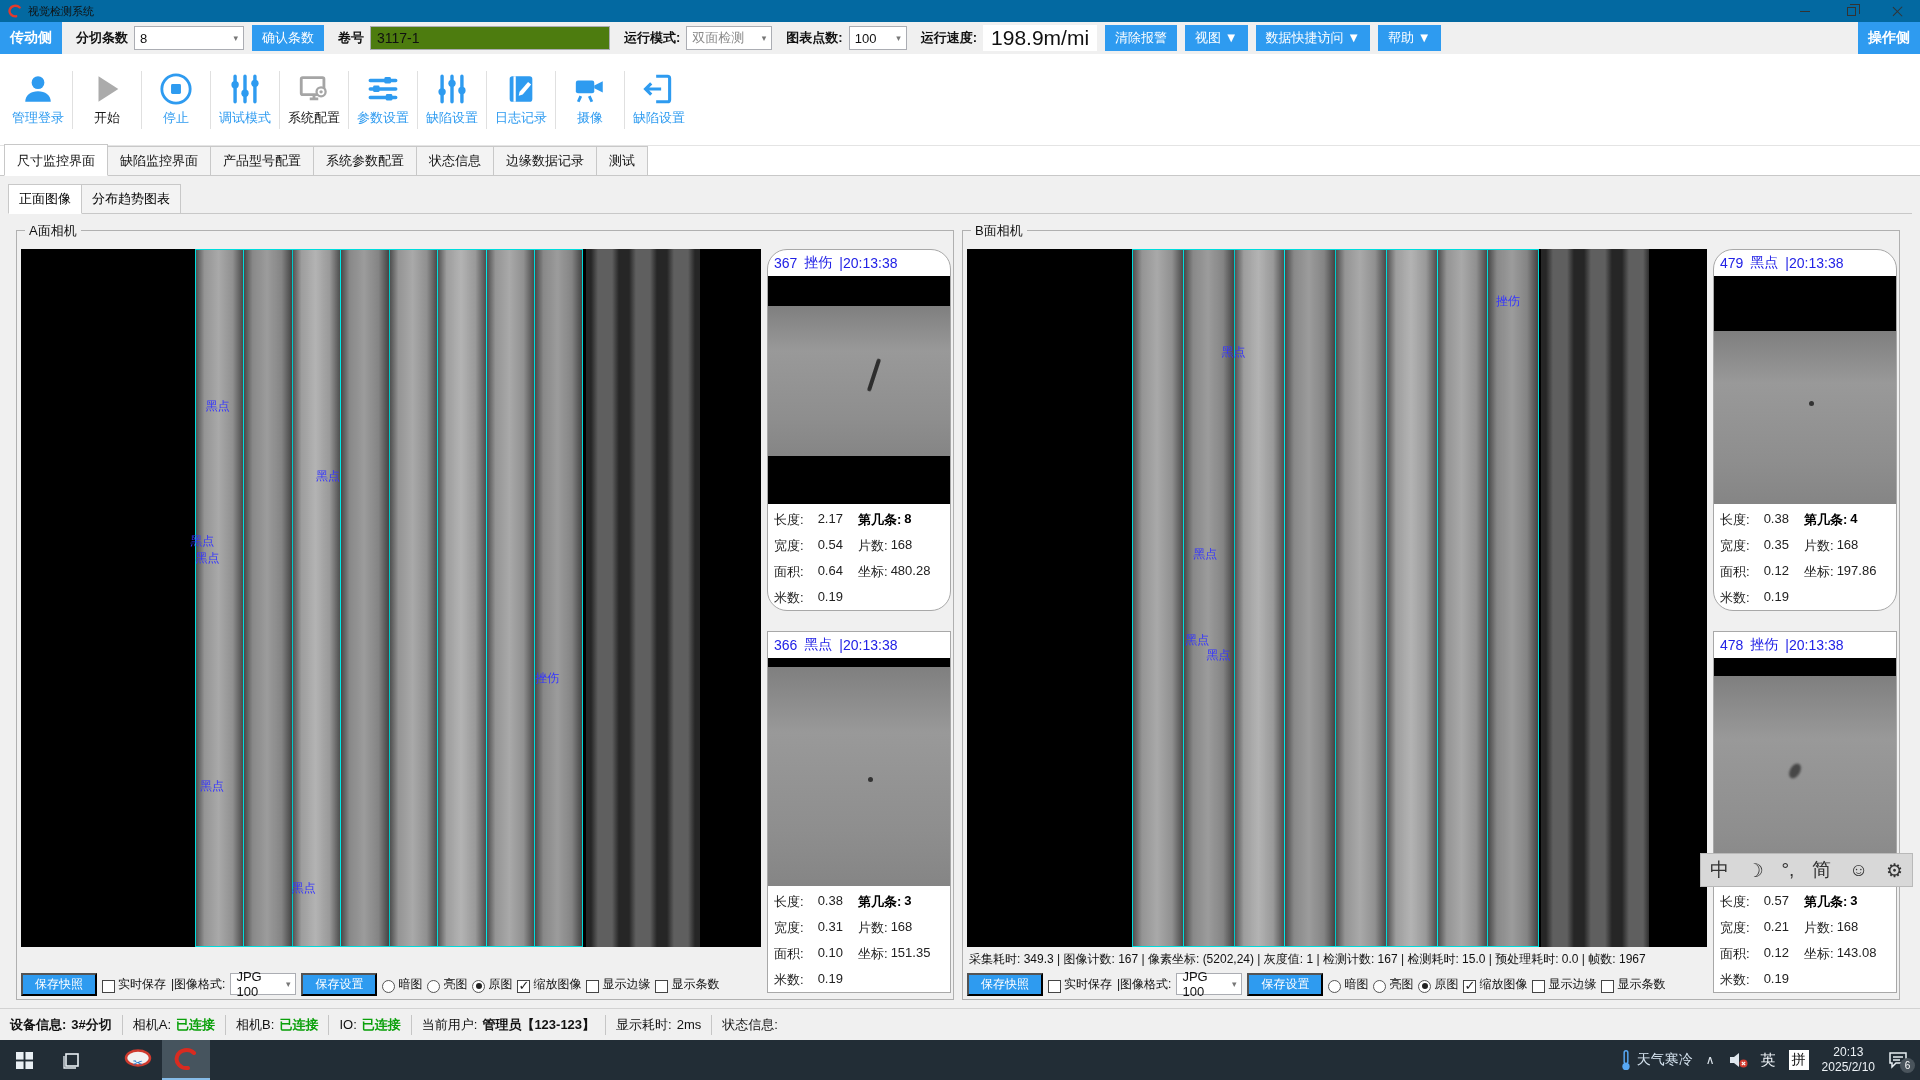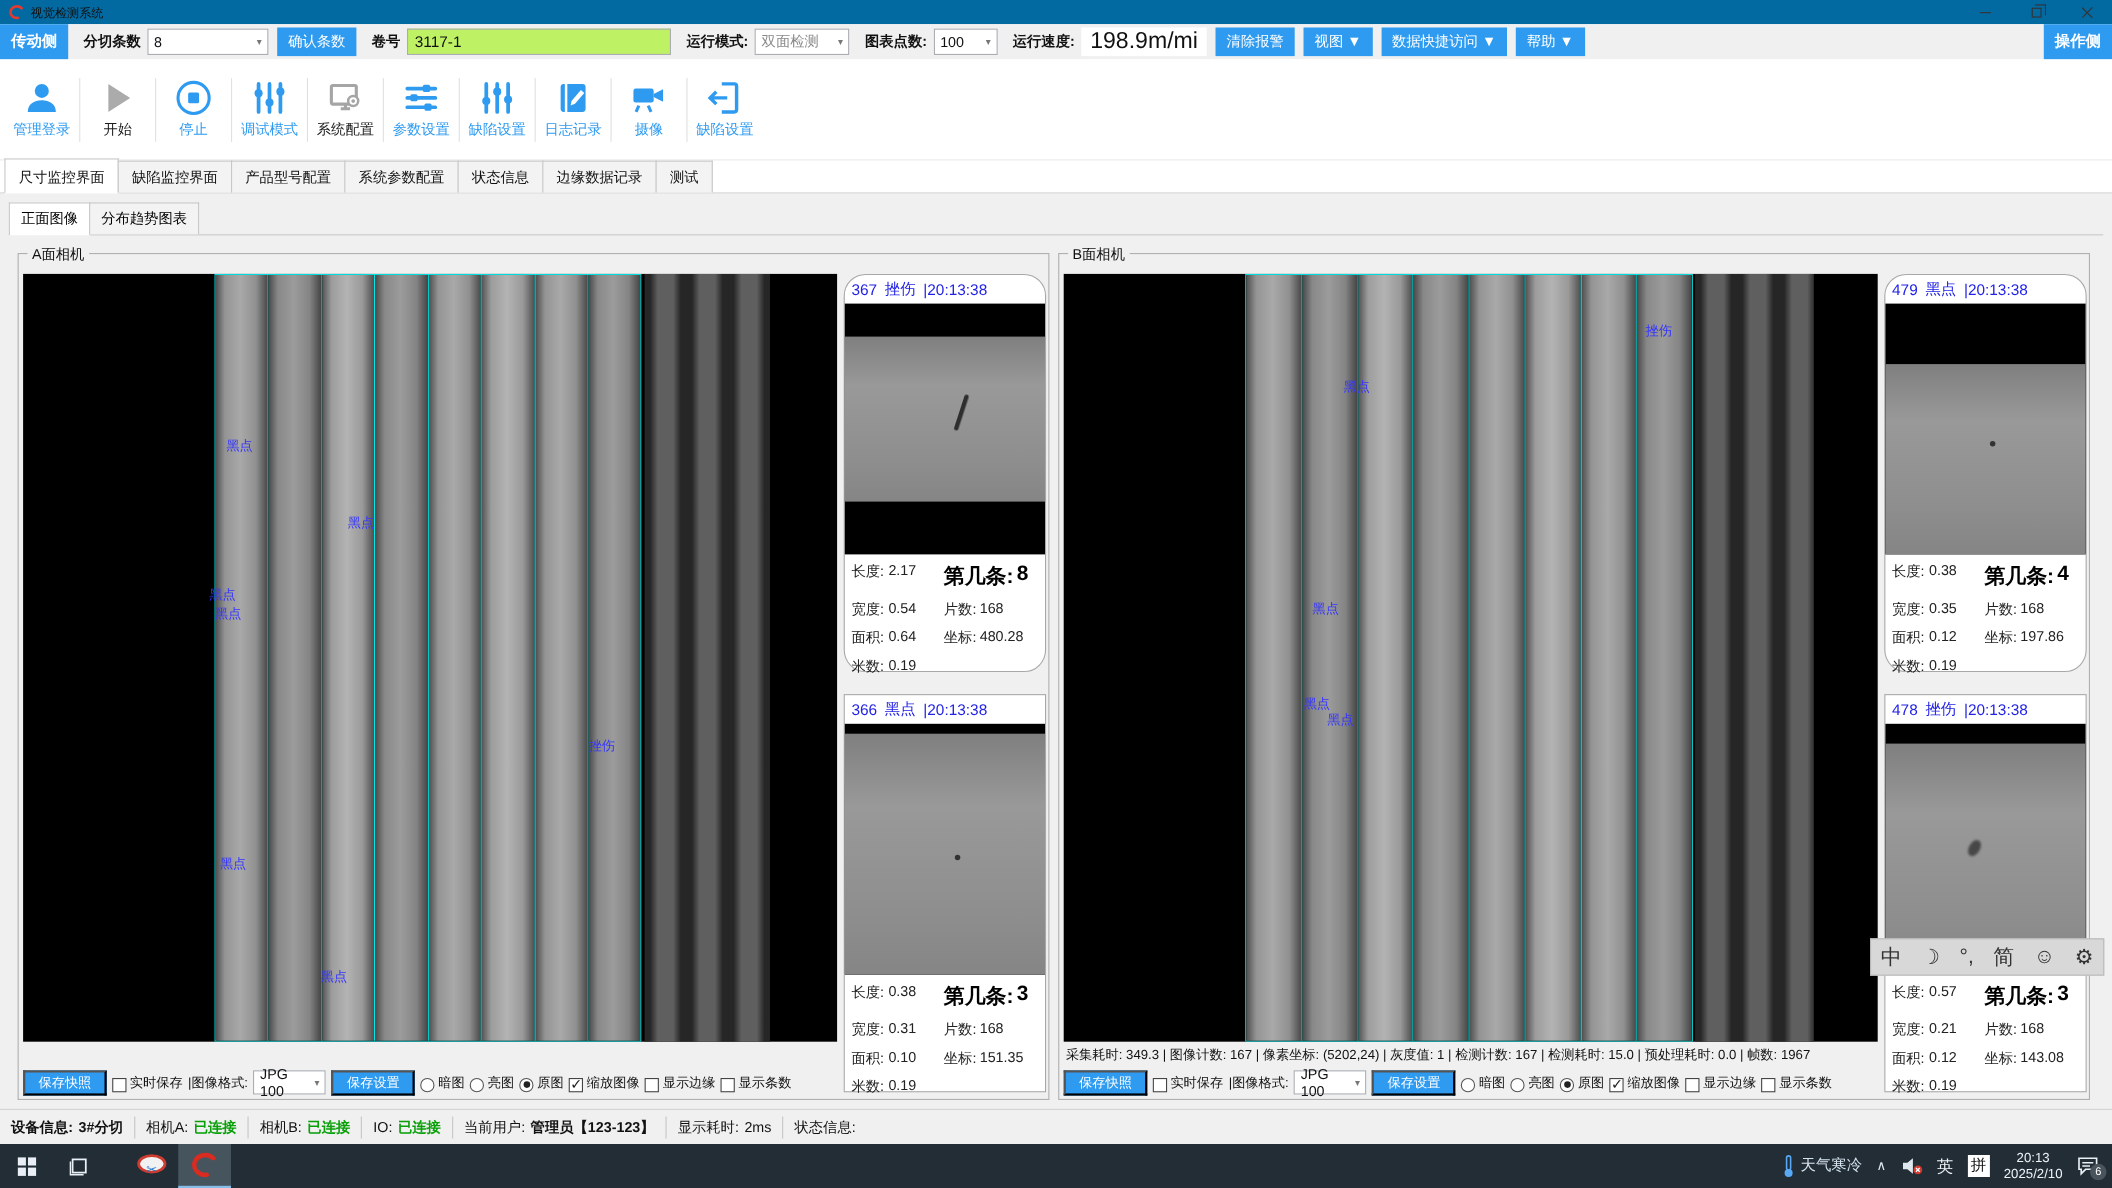--- a/index.html
+++ b/index.html
@@ -22,21 +22,21 @@
 
   
   .toolbar { position:absolute; top:22px; left:0; right:0; height:32px; background:#f0f0f0;
     display:flex; align-items:center; font-size:13px; color:#111; }
   .side-btn { height:32px; padding:0 10px; background:#2e9bf0; color:#fff; font-weight:bold;
     display:flex; align-items:center; font-size:14px; }
   .tb-label { font-weight:bold; margin:0 6px 0 14px; white-space:nowrap; }
   .dd { background:#fff; border:1px solid #abadb3; height:24px; display:flex; align-items:center;
     justify-content:space-between; padding:0 5px; font-size:13px; }
   .dd .arrow { color:#777; font-size:9px; margin-left:6px; }
-  .txt-input { background:#bef264; border:1px solid #abadb3; height:24px; display:flex; align-items:center;
+  .txt-input { background:#4d7c0f; border:1px solid #abadb3; height:24px; display:flex; align-items:center;
     padding:0 6px; font-size:14px; }
   .blue-btn { background:#2e9bf0; color:#fff; border:none; height:26px; padding:0 10px;
     display:flex; align-items:center; font-size:13px; margin-left:8px; white-space:nowrap; }
   .speed-box { background:#fff; height:26px; min-width:108px; display:flex; align-items:center;
     padding:0 8px; font-size:21px; }
   .dim-text { color:#8a8a8a; }
 
   
   .ribbon { position:absolute; top:54px; left:0; right:0; height:92px; background:#fff;
     border-bottom:1px solid #e4e4e4; display:flex; align-items:center; padding-left:6px; }
@@ -94,23 +94,23 @@
   .card.c1 { top:0;border-radius:20px; } .card.c2 { top:382px; }
   .card-head { height:26px; display:flex; align-items:center; gap:7px; padding:0 6px;
     color:#2222e6; font-size:14px; }
   .thumb { height:228px; background:#000; position:relative; overflow:hidden; }
   .band { position:absolute; left:0; right:0; background:linear-gradient(180deg,#7f7f7f,#999 30%,#8e8e8e 75%,#858585); }
   .mark-dot { position:absolute; width:5px; height:5px; border-radius:50%; background:#333; }
   .mark-scratch { position:absolute; width:4px; height:34px; background:#2e2e2e; border-radius:2px; transform:rotate(18deg); filter:blur(.5px); }
   .mark-smudge { position:absolute; width:10px; height:16px; background:#474747; border-radius:50%; transform:rotate(30deg); filter:blur(1px); }
   .rows { padding-top:3px; }
   .r { display:flex; padding:4px 6px; font-size:13px; color:#222; }
-  .c1col { width:84px; display:flex; gap:4px; }
+  .c1col { width:84px; display:flex; gap:14px; }
   .c2col { flex:1; display:flex; gap:3px; }
-  .bld { font-weight:bold; font-size:19px; color:#000; }
+  .bld { font-weight:bold; font-size:13px; color:#000; }
 
   
   .statusbar { position:absolute; top:1008px; left:0; right:0; height:32px; background:#f0f0f0;
     border-top:1px solid #d2d2d2; display:flex; align-items:center; font-size:13px; color:#111; }
   .seg { display:flex; align-items:center; gap:5px; padding:0 10px; border-right:1px solid #c6c6c6; height:20px; white-space:nowrap; }
   .seg .b { font-weight:bold; }
   .green { color:#0aa00a; font-weight:bold; }
 
   
   .taskbar { position:absolute; top:1040px; left:0; right:0; height:40px; background:#222d36;

